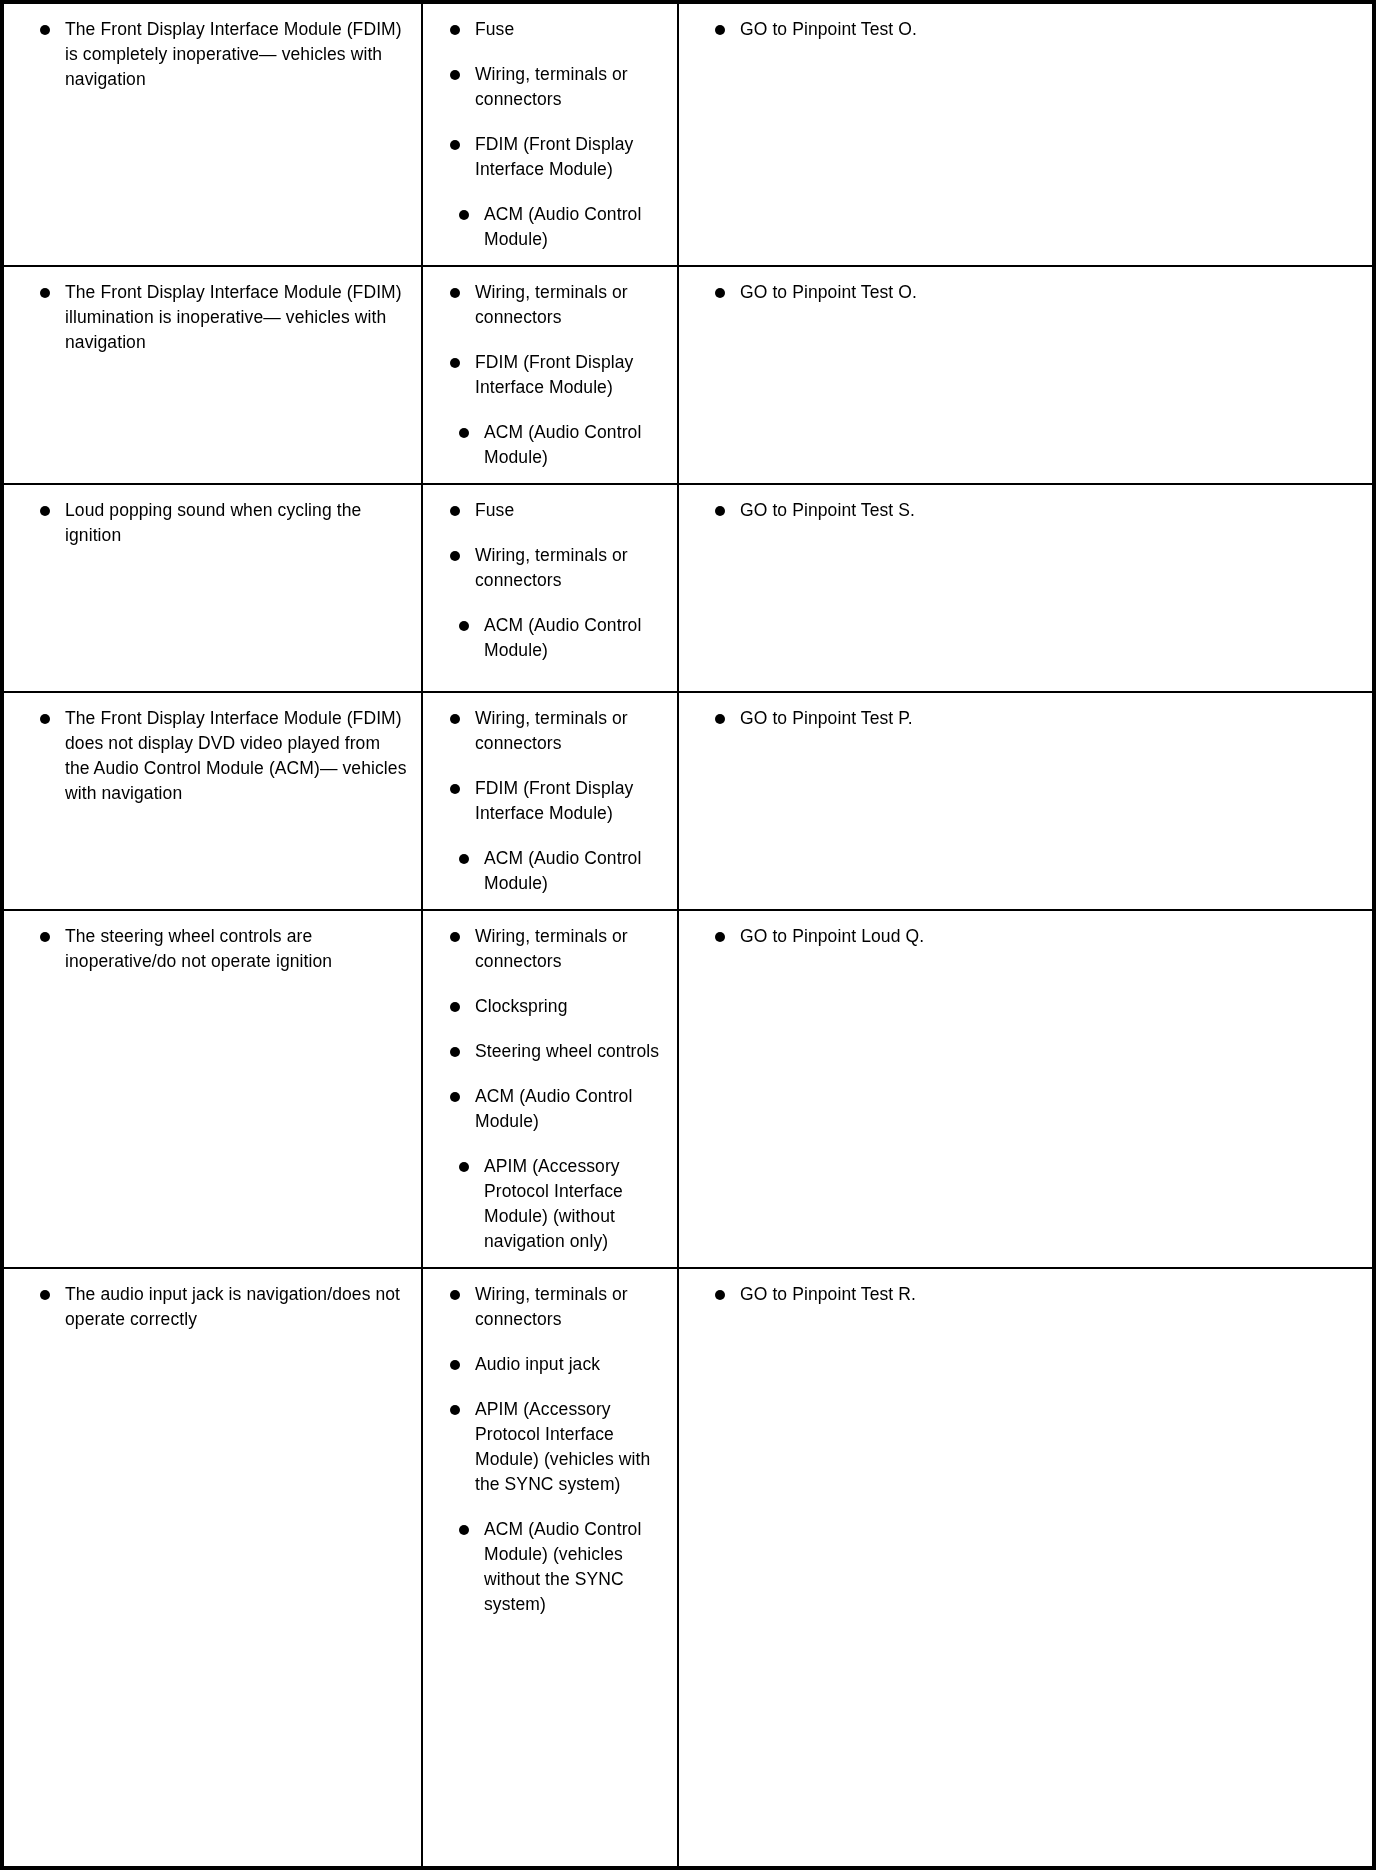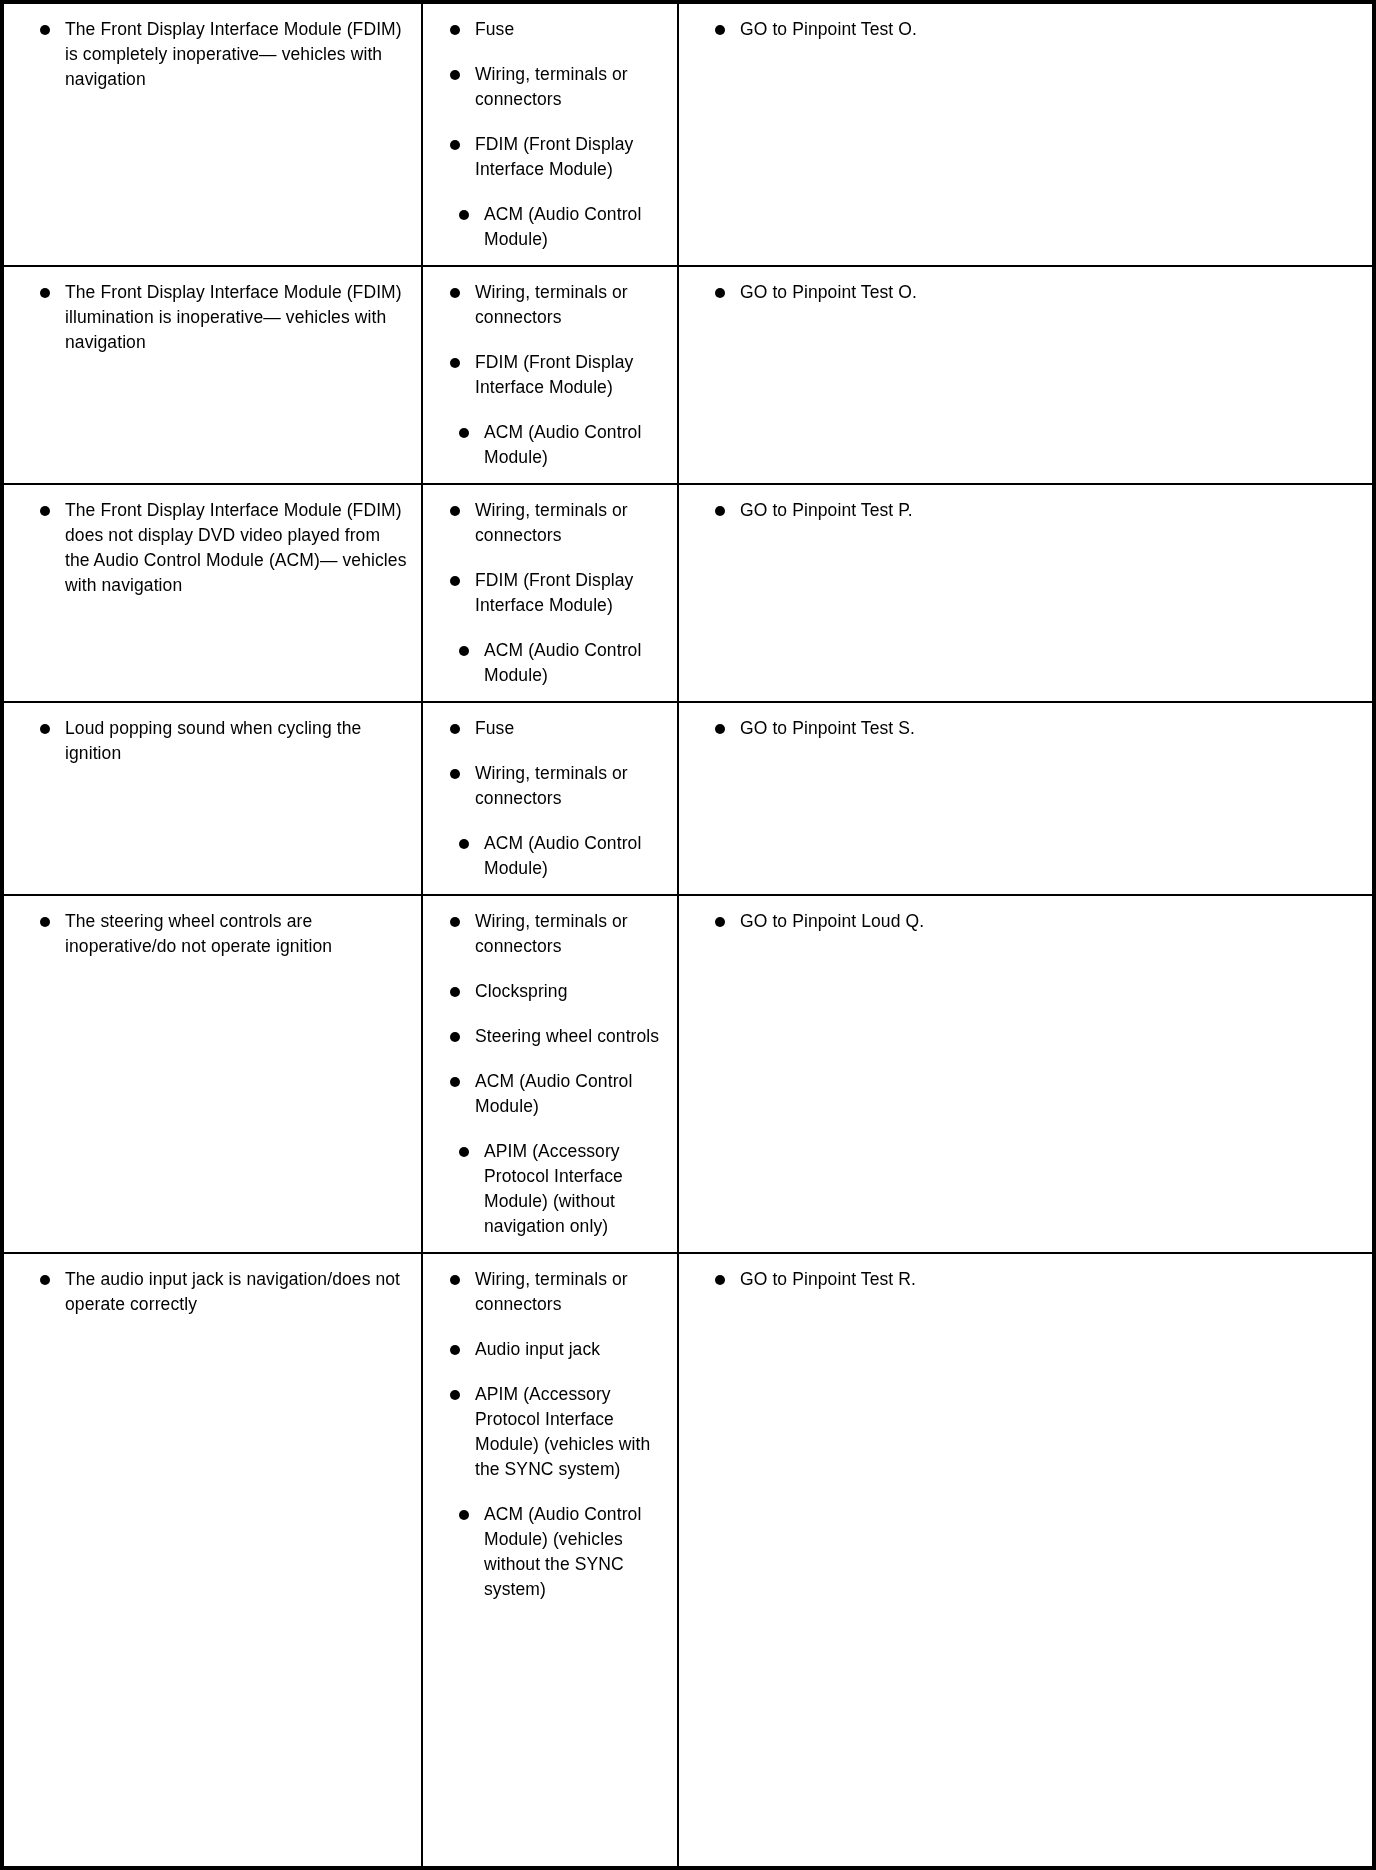--- a/index.html
+++ b/index.html
@@ -125,20 +125,48 @@
             <div class="bullet-item">
               <span class="bullet"></span>
               <span class="item-text">GO to Pinpoint Test O.</span>
             </div>
           </td>
         </tr>
         <tr>
           <td class="col-symptom">
             <div class="bullet-item">
               <span class="bullet"></span>
+              <span class="item-text">Loud popping sound when cycling the ignition</span>
+            </div>
+          </td>
+          <td class="col-sources">
+            <div class="bullet-item">
+              <span class="bullet"></span>
+              <span class="item-text">Fuse</span>
+            </div>
+            <div class="bullet-item">
+              <span class="bullet"></span>
+              <span class="item-text">Wiring, terminals or connectors</span>
+            </div>
+            <div class="bullet-item">
+              <span class="bullet"></span>
+              <span class="item-text">ACM (Audio Control Module)</span>
+            </div>
+          </td>
+          <td class="col-action">
+            <div class="bullet-item">
+              <span class="bullet"></span>
+              <span class="item-text">GO to Pinpoint Test S.</span>
+            </div>
+          </td>
+        </tr>
+        <tr>
+          <td class="col-symptom">
+            <div class="bullet-item">
+              <span class="bullet"></span>
               <span class="item-text">The Front Display Interface Module (FDIM) does not display DVD video played from the Audio Control Module (ACM)— vehicles with navigation</span>
             </div>
           </td>
           <td class="col-sources">
             <div class="bullet-item">
               <span class="bullet"></span>
               <span class="item-text">Wiring, terminals or connectors</span>
             </div>
             <div class="bullet-item">
               <span class="bullet"></span>
@@ -146,48 +174,20 @@
             </div>
             <div class="bullet-item">
               <span class="bullet"></span>
               <span class="item-text">ACM (Audio Control Module)</span>
             </div>
           </td>
           <td class="col-action">
             <div class="bullet-item">
               <span class="bullet"></span>
               <span class="item-text">GO to Pinpoint Test P.</span>
-            </div>
-          </td>
-        </tr>
-        <tr>
-          <td class="col-symptom">
-            <div class="bullet-item">
-              <span class="bullet"></span>
-              <span class="item-text">Loud popping sound when cycling the ignition</span>
-            </div>
-          </td>
-          <td class="col-sources">
-            <div class="bullet-item">
-              <span class="bullet"></span>
-              <span class="item-text">Fuse</span>
-            </div>
-            <div class="bullet-item">
-              <span class="bullet"></span>
-              <span class="item-text">Wiring, terminals or connectors</span>
-            </div>
-            <div class="bullet-item">
-              <span class="bullet"></span>
-              <span class="item-text">ACM (Audio Control Module)</span>
-            </div>
-          </td>
-          <td class="col-action">
-            <div class="bullet-item">
-              <span class="bullet"></span>
-              <span class="item-text">GO to Pinpoint Test S.</span>
             </div>
           </td>
         </tr>
         <tr>
           <td class="col-symptom">
             <div class="bullet-item">
               <span class="bullet"></span>
               <span class="item-text">The steering wheel controls are inoperative/do not operate ignition</span>
             </div>
           </td>

